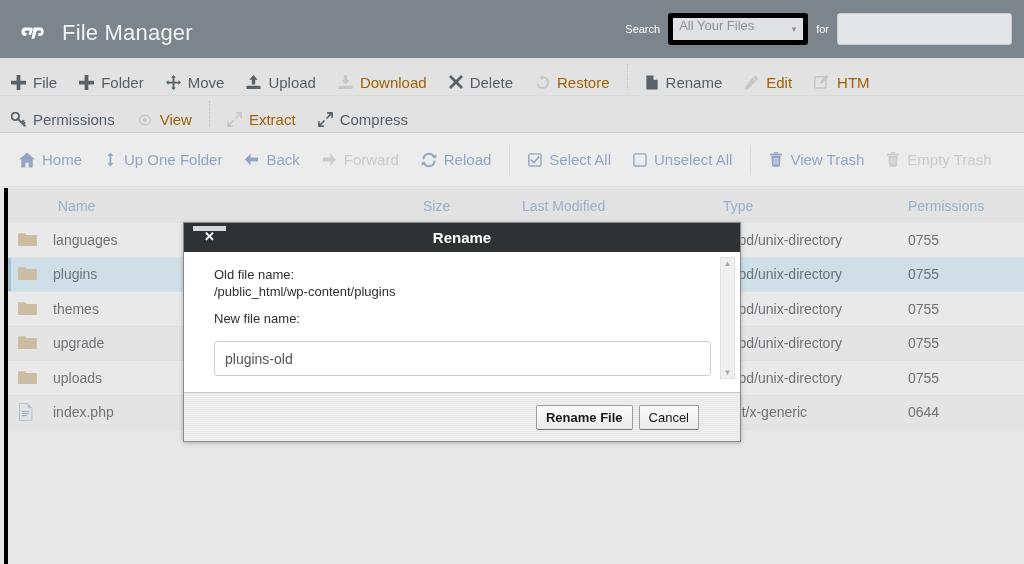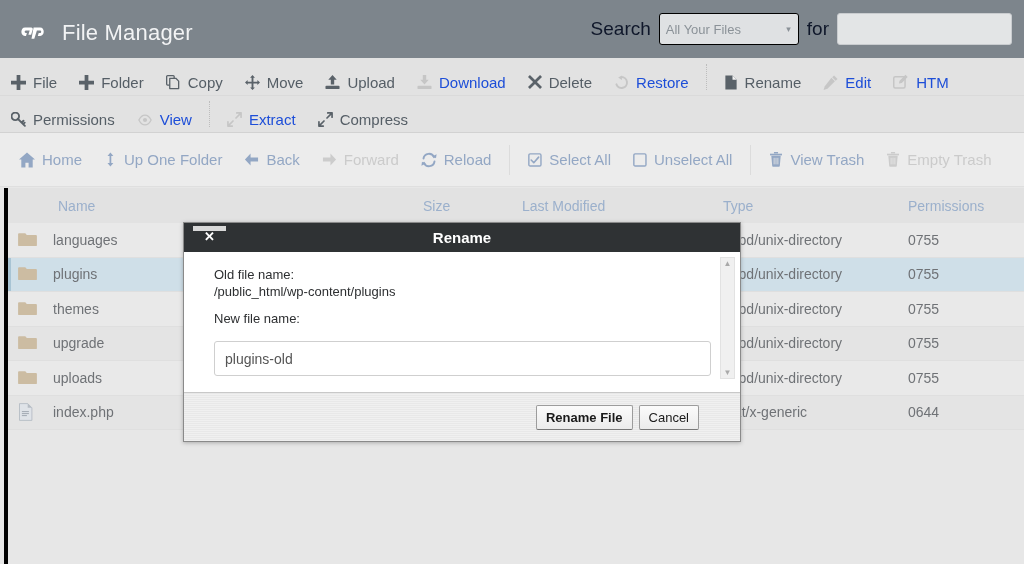--- a/index.html
+++ b/index.html
@@ -28,26 +28,26 @@
     font-style: italic;
   }
   .brand-title {
     color: #f2f3f4; font-size: 22px; font-weight: 400;
     margin-left: 12px; letter-spacing: .2px;
   }
   .searchwrap {
     margin-left: auto; display: flex; align-items: center;
     padding-right: 12px; gap: 8px;
   }
-  .search-label { color: #0f172a; font-size: 19px; }
+  .search-label { color: #ffffff; font-size: 11px; }
   .search-select {
     width: 140px; height: 32px; background: #dfe1e3;
-    border: 1px solid #000000; border-radius: 3px;
+    border: 5px solid #000000; border-radius: 3px;
     color: #8b9298; font-size: 13px;
-    padding: 0 6px; display: flex; align-items: center;
+    padding: 0 6px; display: flex; 
     position: relative;
   }
   .search-select .caret {
     position: absolute; right: 7px; top: 50%;
     transform: translateY(-55%);
     color: #8b9298; font-size: 9px;
   }
   .search-input {
     width: 175px; height: 32px; background: #e3e5e6;
     border: 1px solid #c9cccf; border-radius: 3px;
@@ -63,21 +63,21 @@
     border-bottom: 1px solid #dadada;
   }
   #toolbar1 { top: 58px; height: 38px; }
   #toolbar2 { top: 96px; height: 37px; border-bottom: 1px solid #d2d2d2; }
 
   .tb-item {
     display: flex; align-items: center; gap: 7px;
     padding: 0 11px; height: 100%;
     color: #555e66; white-space: nowrap; cursor: pointer; margin-top: 11px;
   }
-  .tb-item.disabled { color: #1d4ed8; cursor: default; }
+  .tb-item.disabled { color: #a16207; cursor: default; }
   .tb-item .ic { display: inline-flex; align-items: center; }
   .tb-sep {
     width: 0; height: 26px; border-left: 1px dotted #bdbdbd;
     margin: 0 6px;
   }
 
   
   .navbar {
     position: absolute; left: 0; top: 133px; width: 1024px; height: 54px;
     background: #ececec; display: flex; align-items: center;
@@ -238,29 +238,20 @@
         </span>
         <span>File</span>
       </div>
       <div class="tb-item">
         <span class="ic">
           <svg width="15" height="15" viewBox="0 0 16 16" aria-hidden="true">
             <path d="M6 0h4v6h6v4h-6v6H6v-6H0V6h6z" fill="#5a6269"></path>
           </svg>
         </span>
         <span>Folder</span>
-      </div>
-      <div class="tb-item">
-        <span class="ic">
-          <svg width="15" height="15" viewBox="0 0 16 16" aria-hidden="true">
-            <rect x="0.7" y="0.7" width="8" height="10" rx="1" fill="none" stroke="#5a6269" stroke-width="1.4"></rect>
-            <path d="M4 3.5h6.5l3 3v8h-9.5z" fill="#e2e2e2" stroke="#5a6269" stroke-width="1.4" stroke-linejoin="round"></path>
-          </svg>
-        </span>
-        <span>Copy</span>
       </div>
       <div class="tb-item">
         <span class="ic">
           <svg width="15" height="15" viewBox="0 0 16 16" aria-hidden="true">
             <path d="M8 0l2.6 2.9H9v4.2h4.2V5.4L16 8l-2.8 2.6V9H9v4.2h1.6L8 16l-2.6-2.8H7V9H2.8v1.6L0 8l2.8-2.6v1.7H7V2.9H5.4z" fill="#5a6269"></path>
           </svg>
         </span>
         <span>Move</span>
       </div>
       <div class="tb-item">

